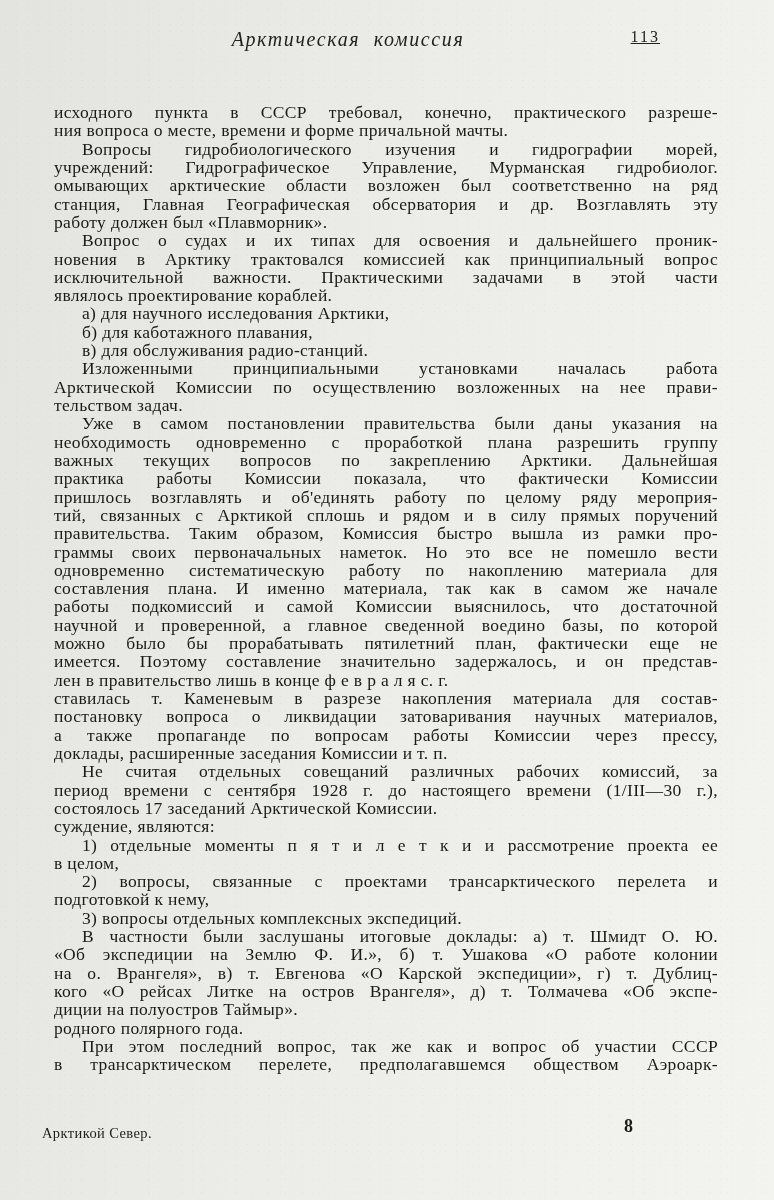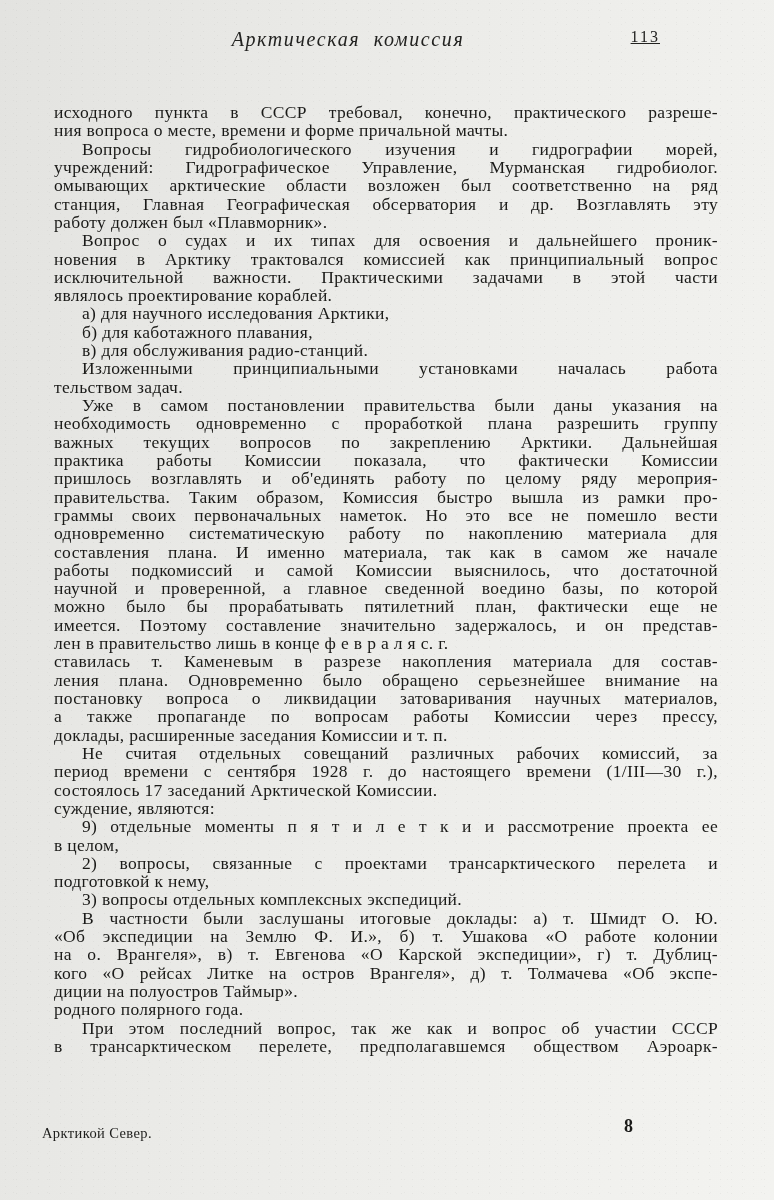--- a/index.html
+++ b/index.html
@@ -114,45 +114,46 @@
       <div class="line just">станция, Главная Географическая обсерватория и др. Возглавлять эту</div>
       <div class="line">работу должен был «Плавморник».</div>
       <div class="line ind just">Вопрос о судах и их типах для освоения и дальнейшего проник-</div>
       <div class="line just">новения в Арктику трактовался комиссией как принципиальный вопрос</div>
       <div class="line just">исключительной важности. Практическими задачами в этой части</div>
       <div class="line">являлось проектирование кораблей.</div>
       <div class="line ind">а) для научного исследования Арктики,</div>
       <div class="line ind">б) для каботажного плавания,</div>
       <div class="line ind">в) для обслуживания радио-станций.</div>
       <div class="line ind just">Изложенными принципиальными установками началась работа</div>
+      <div class="line just">Арктической Комиссии по осуществлению возложенных на нее прави-</div>
       <div class="line">тельством задач.</div>
       <div class="line ind just">Уже в самом постановлении правительства были даны указания на</div>
       <div class="line just">необходимость одновременно с проработкой плана разрешить группу</div>
       <div class="line just">важных текущих вопросов по закреплению Арктики. Дальнейшая</div>
       <div class="line just">практика работы Комиссии показала, что фактически Комиссии</div>
       <div class="line just">пришлось возглавлять и об'единять работу по целому ряду мероприя-</div>
+      <div class="line just">тий, связанных с Арктикой сплошь и рядом и в силу прямых поручений</div>
       <div class="line just">правительства. Таким образом, Комиссия быстро вышла из рамки про-</div>
       <div class="line just">граммы своих первоначальных наметок. Но это все не помешло вести</div>
       <div class="line just">одновременно систематическую работу по накоплению материала для</div>
       <div class="line just">составления плана. И именно материала, так как в самом же начале</div>
       <div class="line just">работы подкомиссий и самой Комиссии выяснилось, что достаточной</div>
       <div class="line just">научной и проверенной, а главное сведенной воедино базы, по которой</div>
       <div class="line just">можно было бы прорабатывать пятилетний план, фактически еще не</div>
       <div class="line just">имеется. Поэтому составление значительно задержалось, и он представ-</div>
       <div class="line">лен в правительство лишь в конце ф е в р а л я  с. г.</div>
       <div class="line just">ставилась т. Каменевым в разрезе накопления материала для состав-</div>
-      <div class="line just">ления плана. Одновременно было обращено серьезнейшее внимание на</div>
       <div class="line just">постановку вопроса о ликвидации затоваривания научных материалов,</div>
       <div class="line just">а также пропаганде по вопросам работы Комиссии через прессу,</div>
       <div class="line">доклады, расширенные заседания Комиссии и т. п.</div>
       <div class="line ind just">Не считая отдельных совещаний различных рабочих комиссий, за</div>
       <div class="line just">период времени с сентября 1928 г. до настоящего времени (1/III—30 г.),</div>
       <div class="line">состоялось 17 заседаний Арктической Комиссии.</div>
       <div class="line">суждение, являются:</div>
-      <div class="line ind just">9) отдельные моменты п я т и л е т к и и рассмотрение проекта ее</div>
+      <div class="line ind just">1) отдельные моменты п я т и л е т к и и рассмотрение проекта ее</div>
       <div class="line">в целом,</div>
       <div class="line ind just">2) вопросы, связанные с проектами трансарктического перелета и</div>
       <div class="line">подготовкой к нему,</div>
       <div class="line ind">3) вопросы отдельных комплексных экспедиций.</div>
       <div class="line ind just">В частности были заслушаны итоговые доклады: а) т. Шмидт О. Ю.</div>
       <div class="line just">«Об экспедиции на Землю Ф. И.», б) т. Ушакова «О работе колонии</div>
       <div class="line just">на о. Врангеля», в) т. Евгенова «О Карской экспедиции», г) т. Дублиц-</div>
       <div class="line just">кого «О рейсах Литке на остров Врангеля», д) т. Толмачева «Об экспе-</div>
       <div class="line">диции на полуостров Таймыр».</div>
       <div class="line">родного полярного года.</div>

